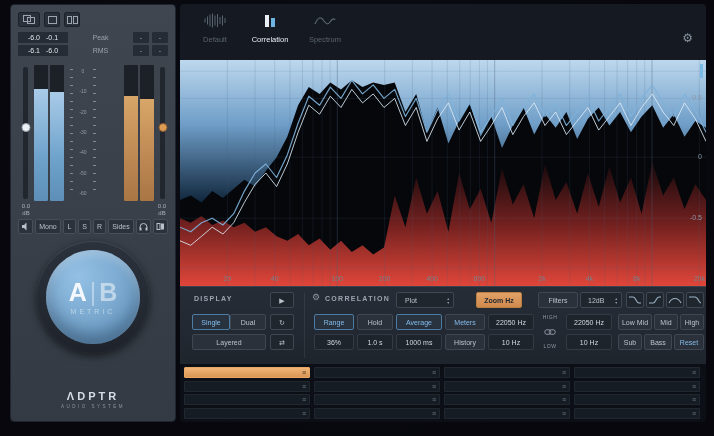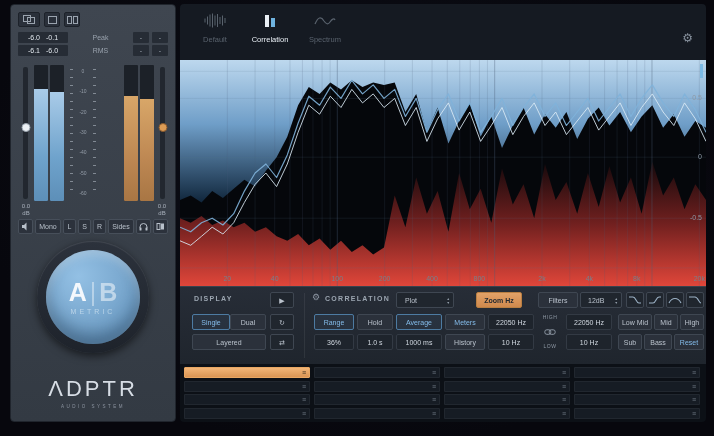--- a/index.html
+++ b/index.html
@@ -41,21 +41,21 @@
   .mon-btn.icon{width:15px;}
   .mon-btn.grow{flex:1.3;}
   .mon-btn.sm{width:13px;}
   .ab-wrap{position:absolute;left:50%;top:236px;transform:translateX(-50%);width:112px;height:112px;border-radius:50%;background:linear-gradient(#2c323c,#1e232b);box-shadow:inset 0 1px 1px rgba(255,255,255,.1),0 3px 8px rgba(0,0,0,.55);display:flex;align-items:center;justify-content:center;}
   .ab-btn{width:94px;height:94px;border-radius:50%;background:radial-gradient(circle at 35% 28%,#93c0e4,#6e9dc5 72%);display:flex;flex-direction:column;align-items:center;justify-content:center;box-shadow:inset 0 -10px 16px rgba(18,40,62,.4),inset 0 5px 10px rgba(255,255,255,.3);}
   .ab-text{font-size:25px;color:#f4f8fc;font-weight:bold;display:flex;gap:3px;align-items:center;line-height:25px;}
   .ab-text .sep{color:rgba(255,255,255,.4);font-weight:normal;}
   .ab-text .b{color:rgba(255,255,255,.5);}
   .ab-caption{font-size:7px;letter-spacing:3px;color:rgba(235,245,252,.55);margin-top:3px;}
   .brand{position:absolute;bottom:12px;left:0;right:0;text-align:center;color:#d7dde5;}
-  .brand-name{font-size:22px;letter-spacing:3px;font-weight:normal;}
+  .brand-name{font-size:11px;letter-spacing:3px;font-weight:bold;}
   .brand-tag{font-size:4.5px;letter-spacing:2.5px;color:#8c94a0;margin-top:2px;}
 
   
   .tabbar{position:absolute;left:180px;top:4px;width:526px;height:56px;background:#151a22;border-radius:4px 4px 0 0;}
   .tabs{position:absolute;left:12px;top:9px;display:flex;gap:9px;}
   .tab{display:flex;flex-direction:column;align-items:center;gap:3px;min-width:46px;color:#59626d;}
   .tab .tlabel{font-size:7.5px;}
   .tab.active{color:#e9eff5;}
   .gear{position:absolute;right:13px;top:28px;font-size:12px;color:#86909c;line-height:12px;}
 

